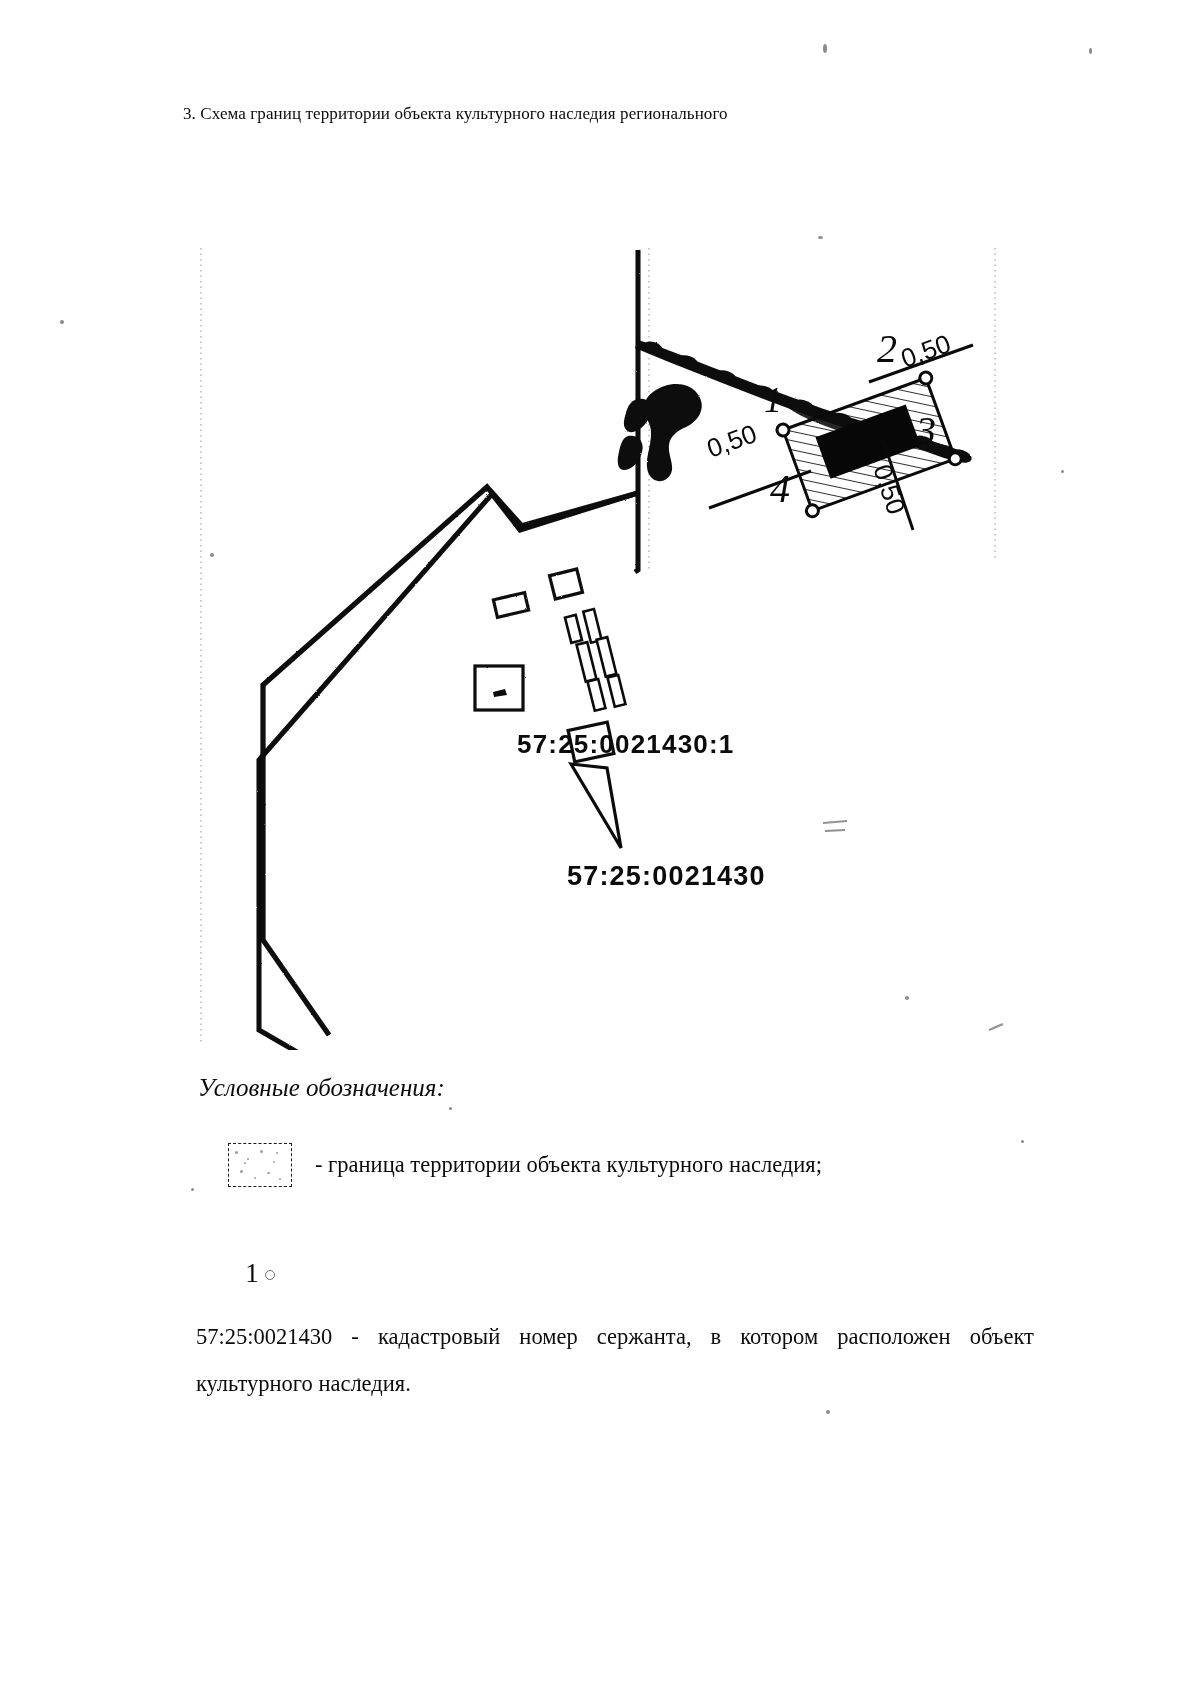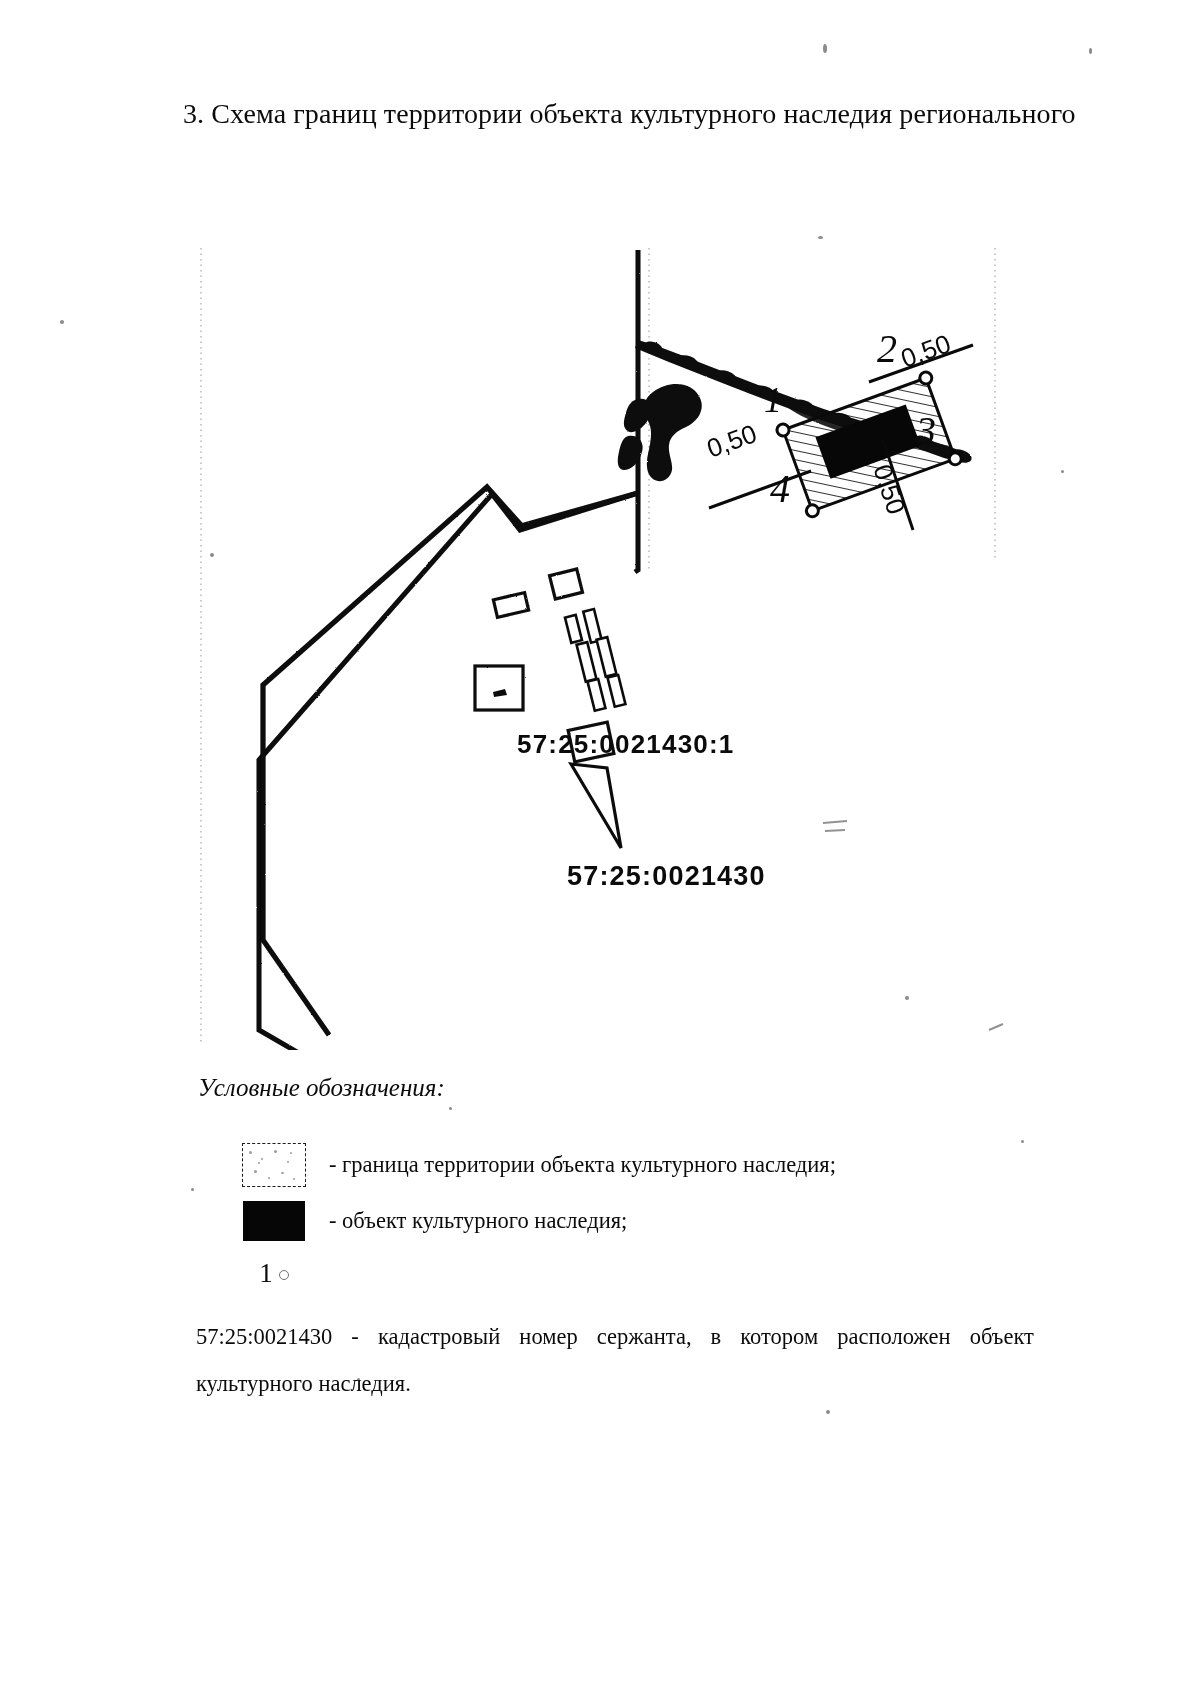--- a/index.html
+++ b/index.html
@@ -32,21 +32,21 @@
   }
 
   
   .title-block {
     position: absolute;
     left: 183px;
     top: 96px;
     width: 840px;
   }
   .title-line {
-    font-size: 28px;
+    font-size: 17px;
     line-height: 36px;
     letter-spacing: .1px;
     white-space: nowrap;
   }
   .title-line.l1 { padding-left: 0; }
   .title-line.l2 { padding-left: 30px; }
   .title-line.l3 { padding-left: 30px; }
   .title-line.l4 { padding-left: 290px; }
 
   
@@ -65,21 +65,21 @@
     left: 198px;
     top: 1073px;
     font-size: 25px;
     line-height: 30px;
     font-style: italic;
   }
 
   
   .legend-row {
     position: absolute;
-    left: 219px;
+    left: 205px;
     width: 820px;
     height: 50px;
     display: flex;
     align-items: center;
   }
   .legend-row.r1 { top: 1140px; }
   .legend-row.r2 { top: 1196px; }
   .legend-row.r3 { top: 1248px; }
 
   .swatch-cell {
@@ -306,26 +306,20 @@
         <span class="spx" style="left:25px; top:33px; width:2px; height:2px;"></span>
         <span class="spx" style="left:38px; top:28px; width:3px; height:2px;"></span>
         <span class="spx" style="left:50px; top:34px; width:2px; height:2px;"></span>
         <span class="spx" style="left:15px; top:18px; width:2px; height:2px;"></span>
         <span class="spx" style="left:47px; top:8px;  width:2px; height:2px;"></span>
       </div>
     </div>
     <div class="legend-text">- граница территории объекта культурного наследия;</div>
   </div>
 
-  <div class="legend-row r2">
-    <div class="swatch-cell">
-      <div class="sw-solid"></div>
-    </div>
-    <div class="legend-text">- объект культурного наследия;</div>
-  </div>
 
   <div class="legend-row r3">
     <div class="swatch-cell">
       <div class="sw-point">
         <span class="num">1</span>
         <span class="dot"></span>
       </div>
     </div>
   </div>
 

